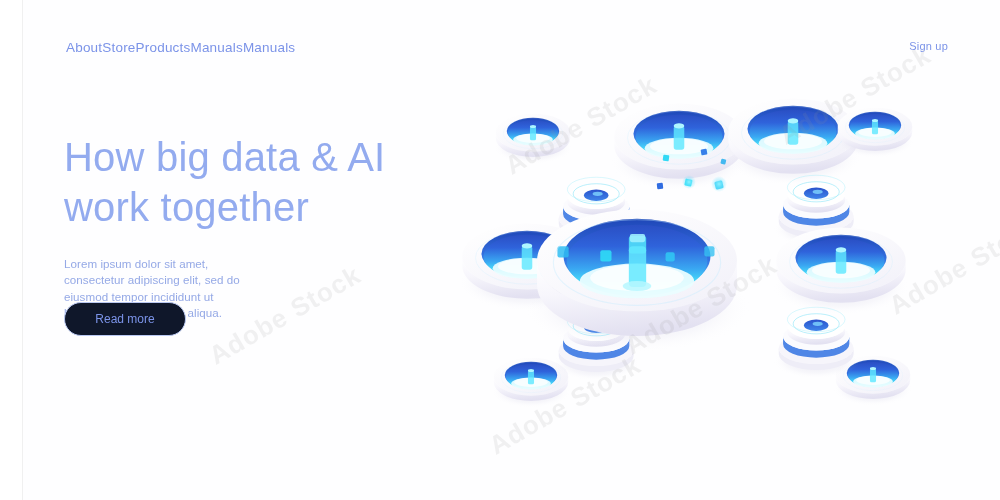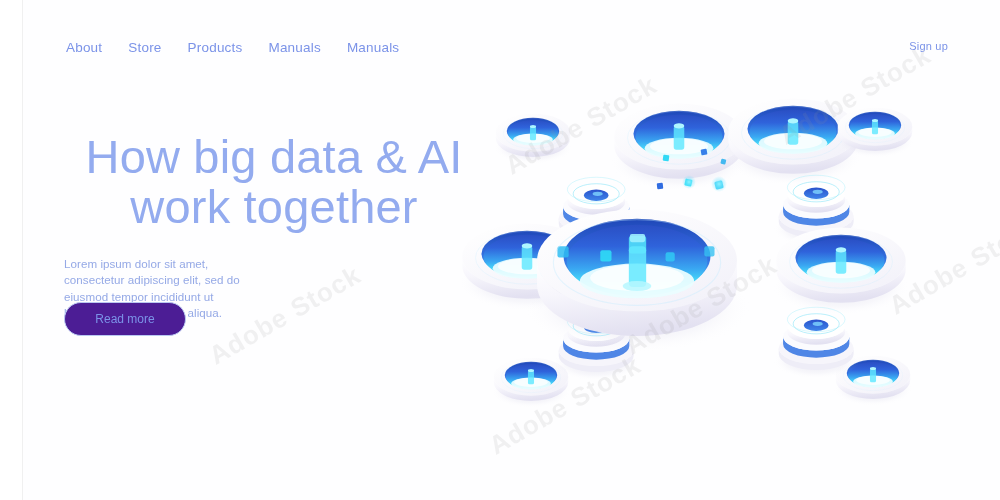--- a/index.html
+++ b/index.html
@@ -17,47 +17,46 @@
     background:#ffffff;border-right:1px solid #f0f0f0;
     z-index:40;
   }
 
   
   .nav{
     position:absolute;left:0;top:40px;width:1000px;height:24px;
     z-index:30;
   }
   .nav-links{
-    position:absolute;left:66px;top:0;display:flex;gap:26px;align-items:center;
+    position:absolute;left:66px;top:0;display:flex;align-items:center;
   }
   .nav-link{
     font-size:13.5px;color:#7b93e8;letter-spacing:.2px;
     cursor:pointer;white-space:nowrap;
   }
   .nav-signup{
     position:absolute;right:52px;top:0;
     font-size:11px;color:#7b93e8;letter-spacing:.2px;cursor:pointer;
   }
 
   
   .hero{position:absolute;left:64px;top:132px;width:420px;z-index:30;}
   .headline{
-    font-size:47px;line-height:50px;font-weight:300;
+    font-size:40px;line-height:50px;font-weight:300;
     color:#93abef;letter-spacing:.2px;margin:0;
     white-space:pre-line;
-    text-align:center;
   }
   .subcopy{
     margin:24px 0 0 0;width:182px;
     font-size:11.6px;line-height:16.4px;color:#95a9e6;letter-spacing:.05px;
   }
   .btn{
     position:absolute;left:0;top:170px;
     width:122px;height:34px;border-radius:18px;
-    border:1px solid #b9c8f2;background:#4c1d95;
+    border:1px solid #b9c8f2;background:#0f172a;
     display:flex;align-items:center;justify-content:center;
     font-size:12px;color:#7b93e8;cursor:pointer;
     box-sizing:border-box;
   }
 
   
   .illo{position:absolute;left:455px;top:55px;width:545px;height:410px;z-index:10;}
   .illo svg{display:block;}
 
   

